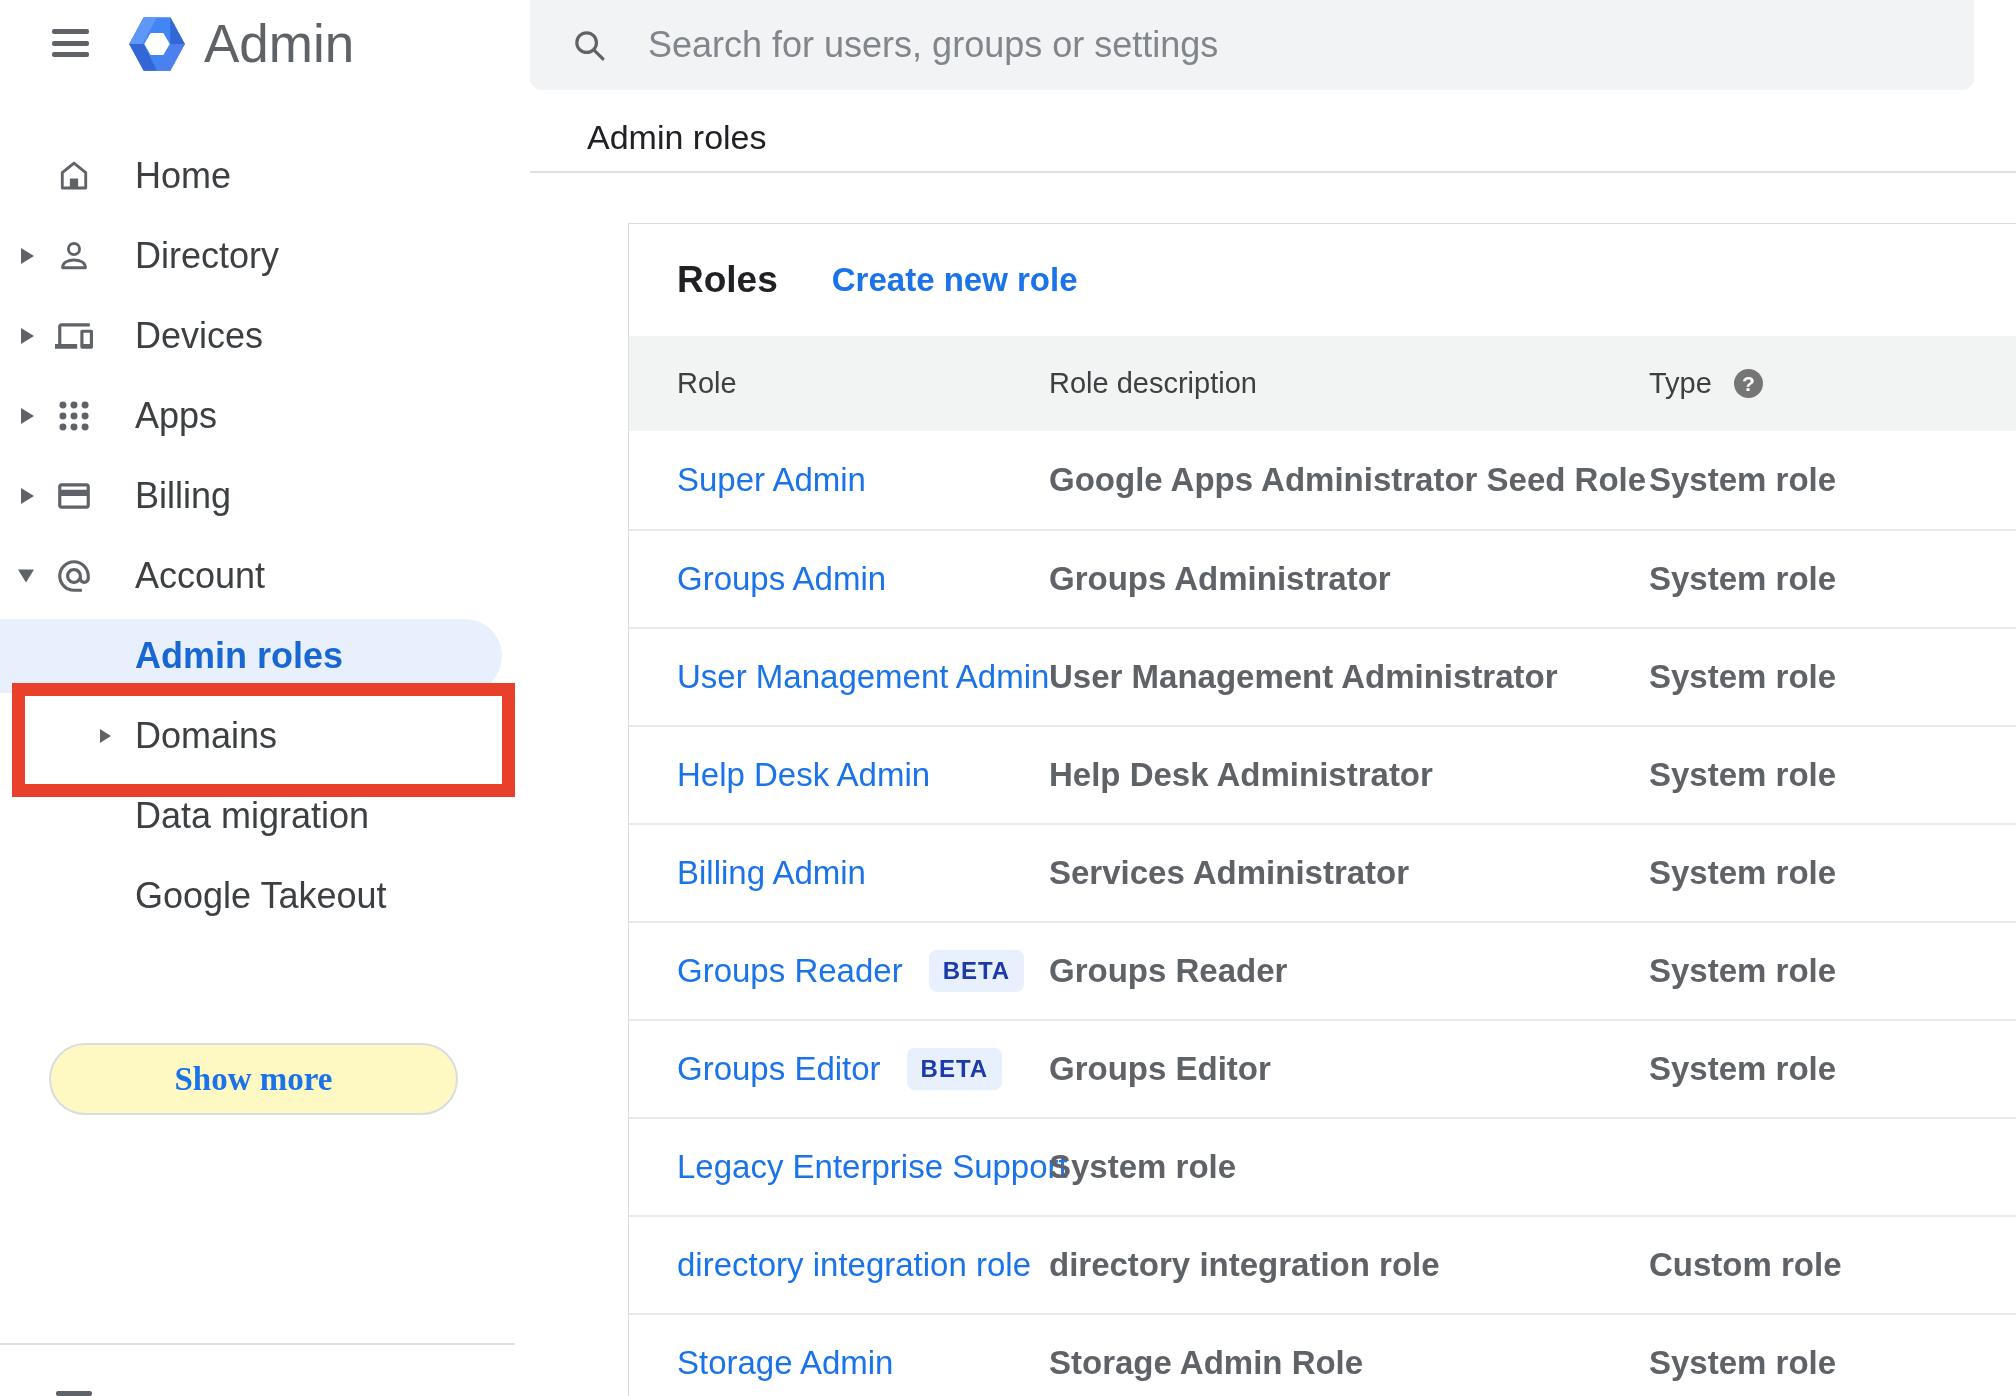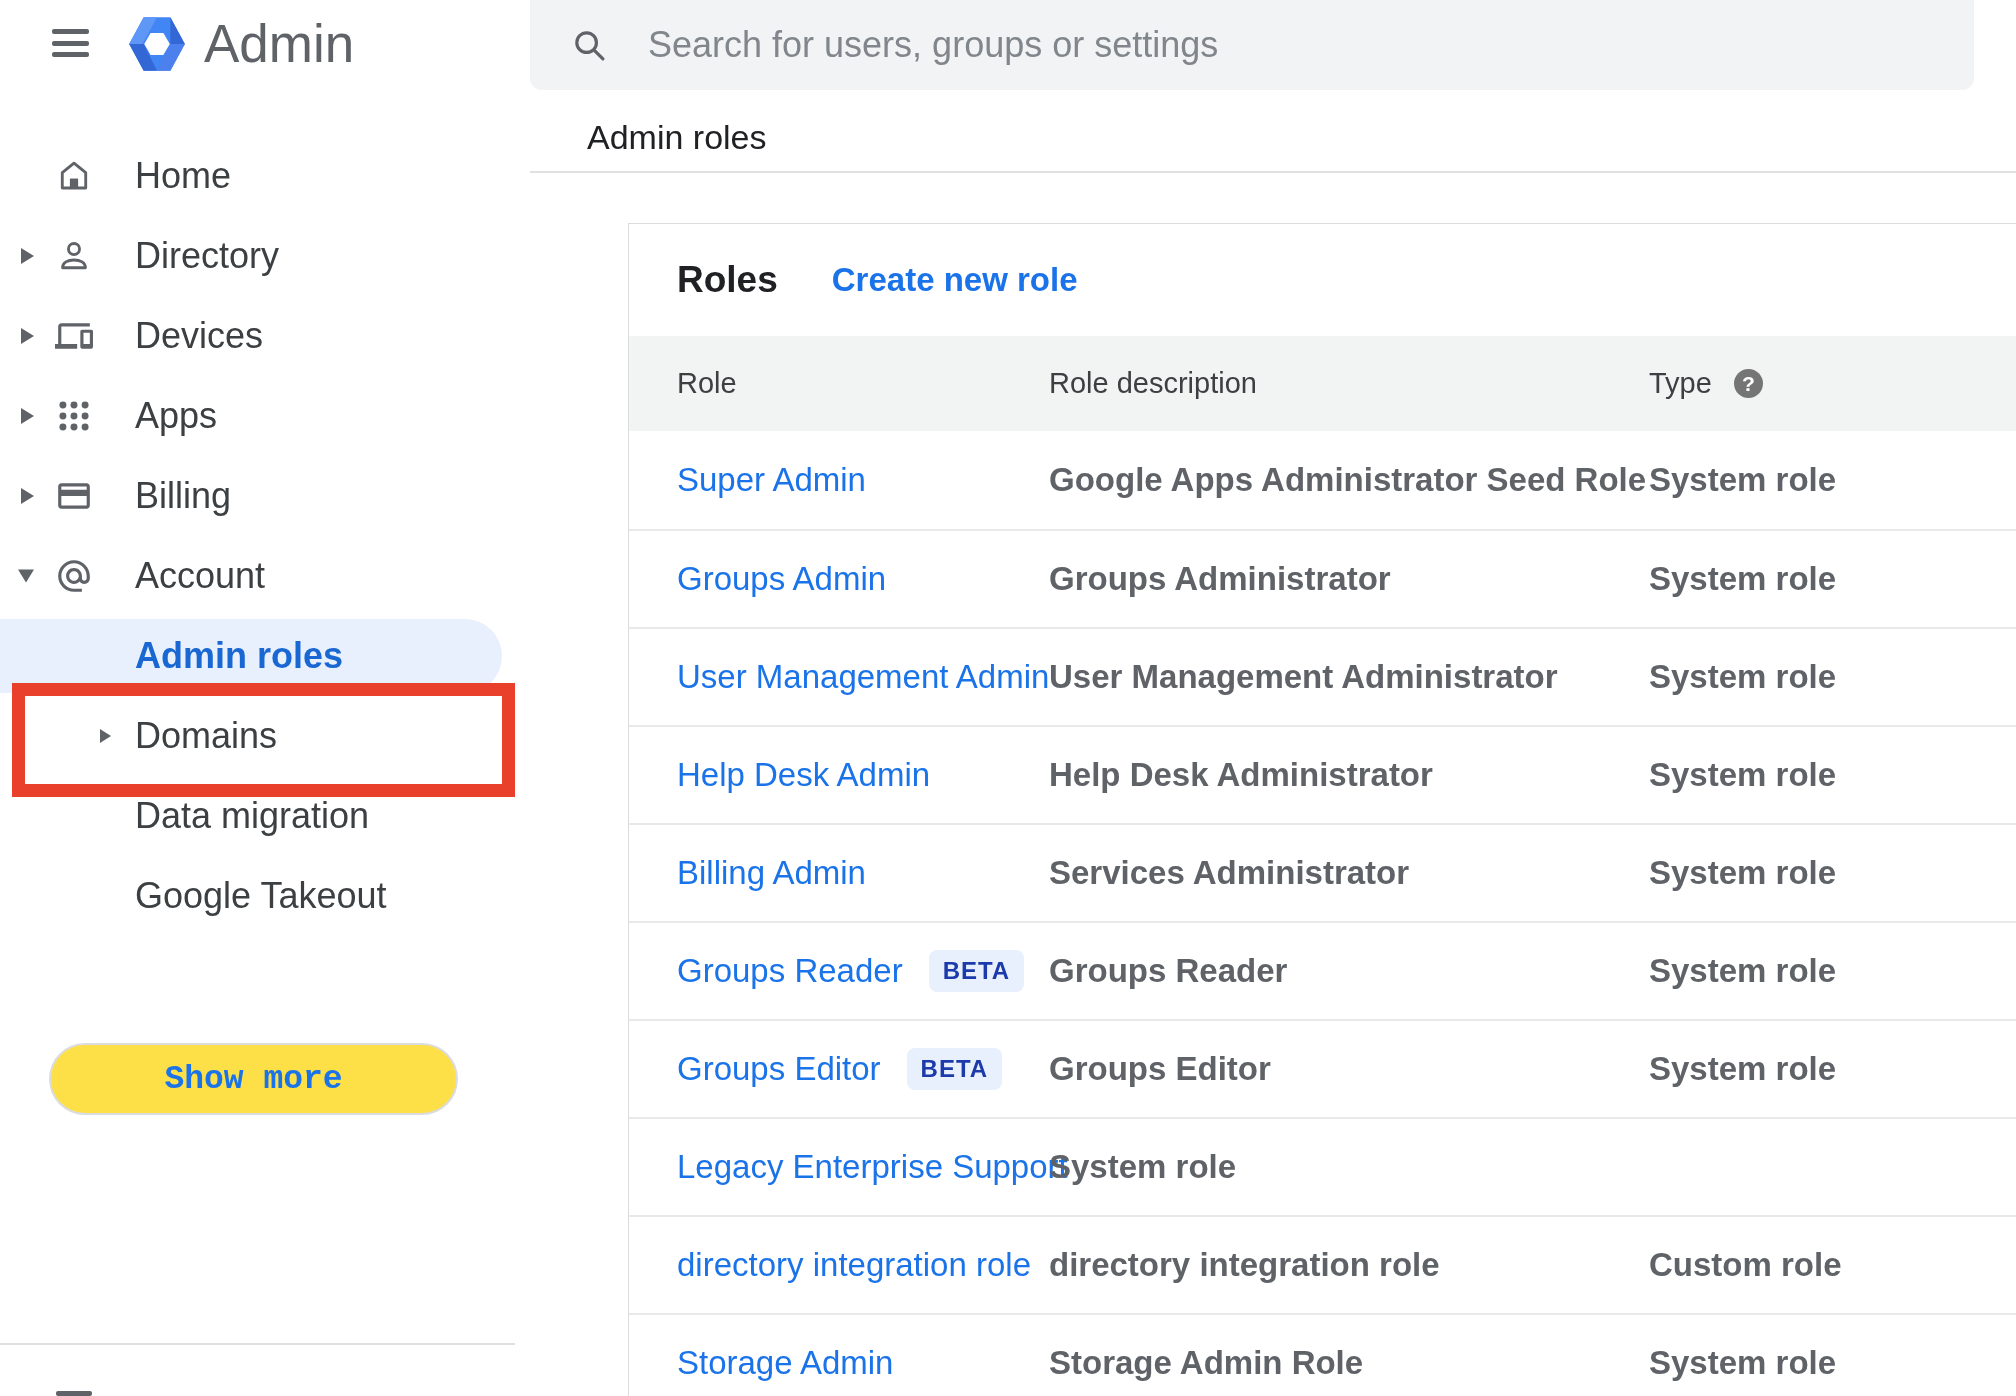--- a/index.html
+++ b/index.html
@@ -28,22 +28,22 @@
   .nav-icon svg{width:38px;height:38px;display:block;}
   .arrow-right{position:absolute;left:21px;top:50%;transform:translateY(-50%);width:0;height:0;
     border-left:13px solid var(--text-gray);border-top:8px solid transparent;border-bottom:8px solid transparent;}
   .arrow-down{position:absolute;left:18px;top:50%;transform:translateY(-50%);width:0;height:0;
     border-top:13px solid var(--text-gray);border-left:8px solid transparent;border-right:8px solid transparent;}
   .sub-arrow{left:100px;border-left-width:11px;border-top-width:7px;border-bottom-width:7px;}
   .nav-item.selected .pill{position:absolute;left:0;top:3px;bottom:3px;width:502px;background:var(--highlight-bg);border-radius:0 40px 40px 0;}
   .nav-item.selected .nav-label{color:var(--selected-blue);font-weight:bold;}
   .annotation-box{position:absolute;left:12px;top:683px;width:503px;height:114px;border:13px solid var(--annotation-red);pointer-events:none;}
   .show-more{position:absolute;left:49px;top:1043px;width:409px;height:72px;border:2px solid var(--card-border);
-    border-radius:36px;background:#fde047;display:flex;align-items:center;justify-content:center;
-    font-size:33px;font-weight:bold;color:var(--accent-blue);font-family:Liberation Mono, monospace;cursor:pointer;}
+    border-radius:36px;background:#fef9c3;display:flex;align-items:center;justify-content:center;
+    font-size:33px;font-weight:bold;color:var(--accent-blue);font-family:Liberation Serif, serif;cursor:pointer;}
   .sidebar-divider{position:absolute;left:0;top:1343px;width:515px;height:2px;background:var(--border-gray);}
   .bottom-sliver{position:absolute;left:56px;top:1391px;width:36px;height:5px;background:var(--text-gray);border-radius:2px;}
   
   .searchbar{position:absolute;left:530px;top:0;width:1444px;height:90px;background:var(--searchbar-bg);
     border-radius:0 0 12px 12px;display:flex;align-items:center;}
   .search-icon{margin-left:40px;width:38px;height:38px;flex:0 0 auto;}
   .search-icon svg{width:38px;height:38px;display:block;}
   .search-input{flex:1;margin-left:38px;margin-right:30px;border:none;outline:none;background:transparent;
     font-size:36px;color:var(--text-dark);font-family:"Liberation Sans",sans-serif;}
   .search-input::placeholder{color:var(--placeholder-gray);opacity:1;}

